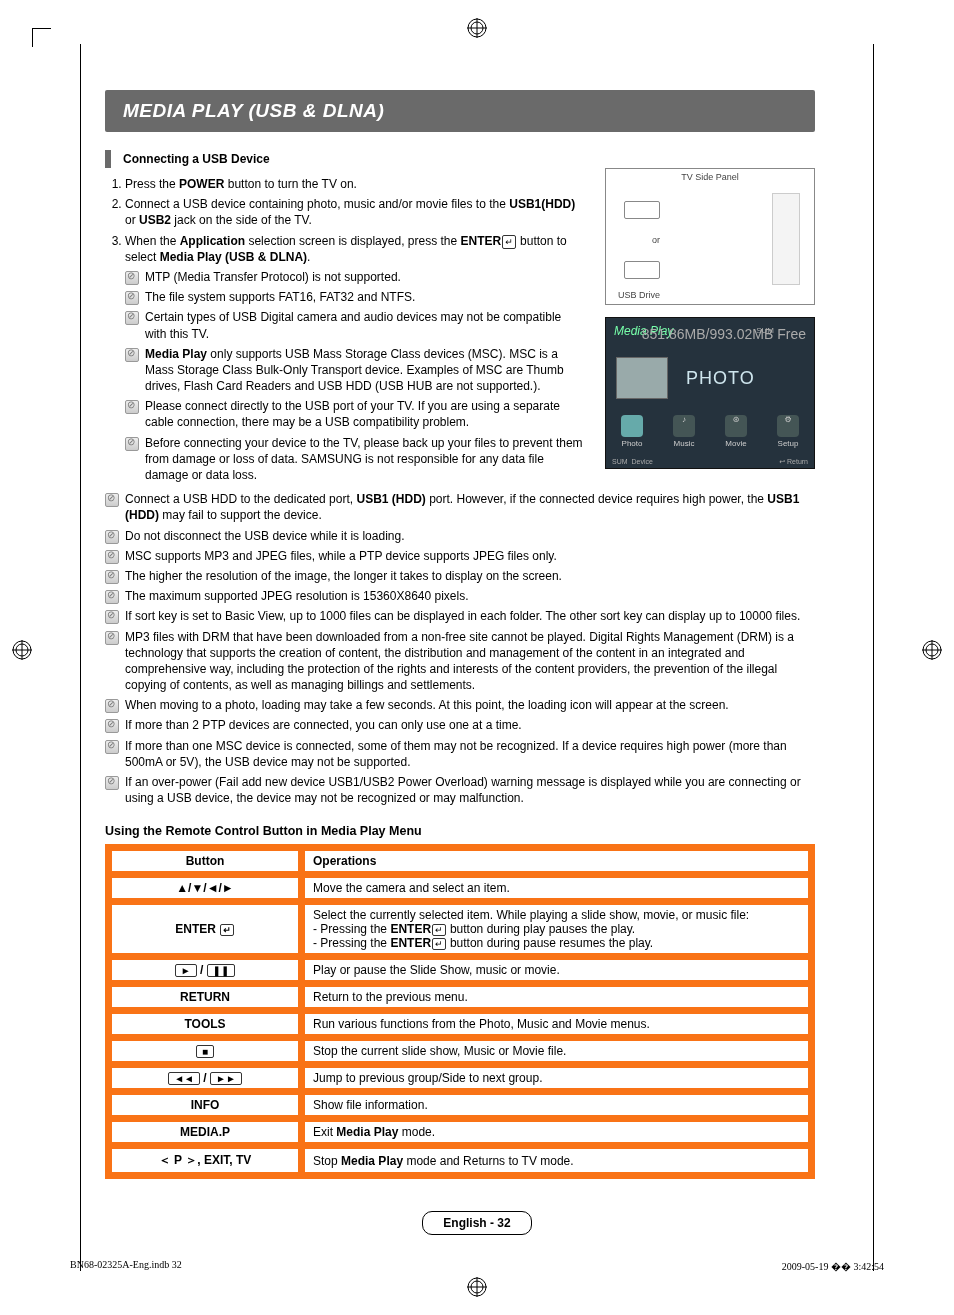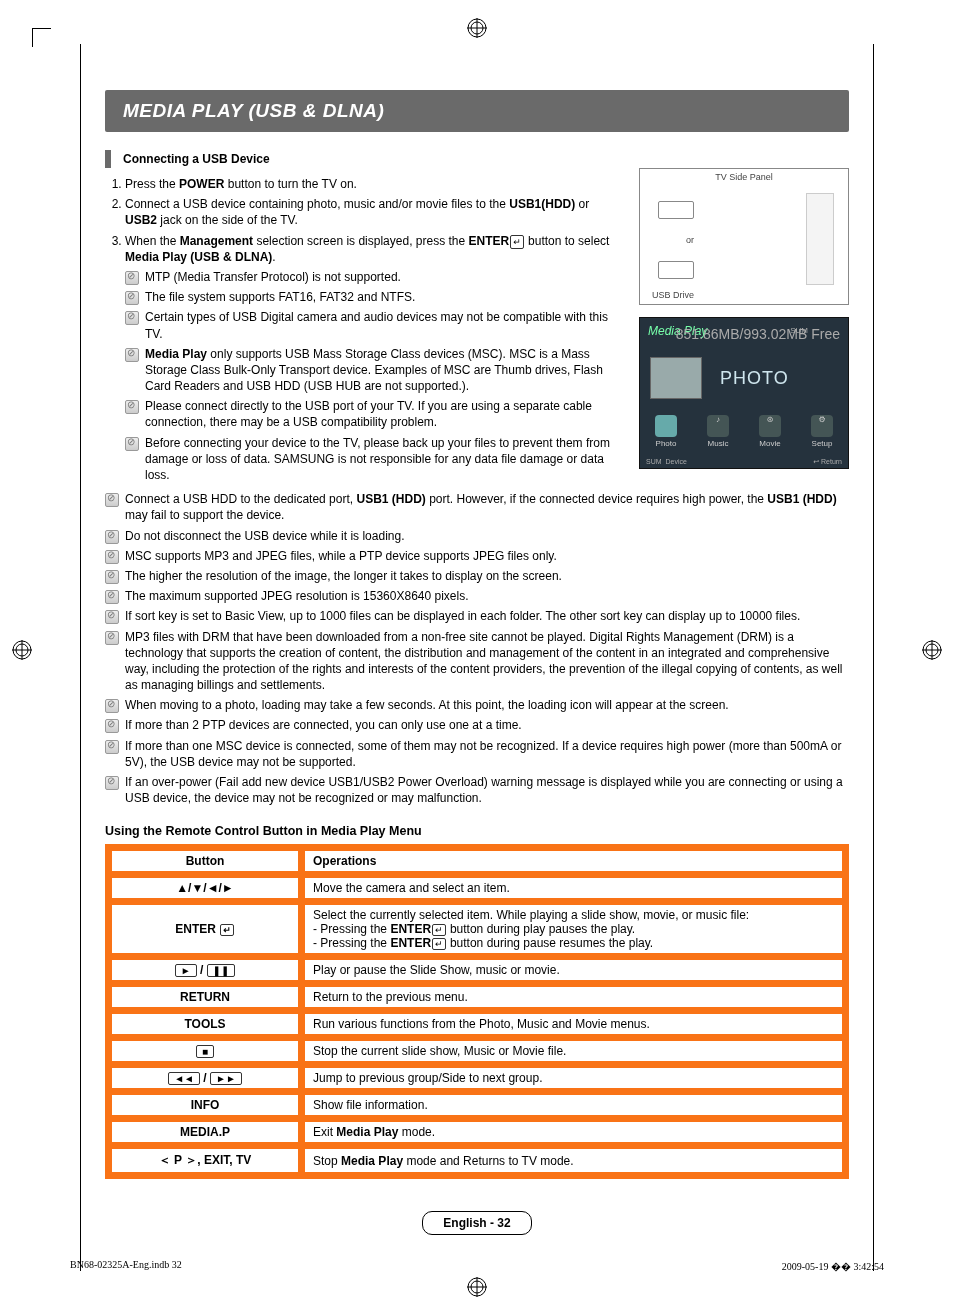--- a/index.html
+++ b/index.html
@@ -8,21 +8,21 @@
     font-family: Arial, Helvetica, sans-serif;
     font-size:12px;
     color:#000;
     background:#fff;
   }
   .page {
     width:954px;
     height:1315px;
     position:relative;
     box-sizing:border-box;
-    padding:40px 65px 30px 65px;
+    padding:40px 99px 30px 65px;
   }
   .regmark { position:absolute; top:18px; left:50%; transform:translateX(-50%);}
   .regmark svg, .regmark-left svg, .regmark-right svg { display:block; }
   .regmark-left { position:absolute; left:12px; top:640px;}
   .regmark-right { position:absolute; right:12px; top:640px;}
   .crop-tl { position:absolute; top:28px; left:32px; width:18px; height:18px; border-left:1px solid #000; border-top:1px solid #000;}
   .inner-cut-left { position:absolute; top:44px; bottom:44px; left:80px; border-left:1px solid #000; width:0;}
   .inner-cut-right { position:absolute; top:44px; bottom:44px; right:80px; border-right:1px solid #000; width:0;}
 
   .content { margin:50px 40px 0 40px; }
@@ -163,21 +163,21 @@
     <div class="body-row">
       <div class="text-col">
         <ol class="steps">
           <li>
             <span>Press the </span><b>POWER</b><span> button to turn the TV on.</span>
           </li>
           <li>
             <span>Connect a USB device containing photo, music and/or movie files to the </span><b>USB1(HDD)</b><span> or </span><b>USB2</b><span> jack on the side of the TV.</span>
           </li>
           <li>
-            <span>When the </span><b>Management</b><span> selection screen is displayed, press the </span><b>ENTER</b><span class="enter-glyph">↵</span><span> button to select </span><b>Media Play (USB &amp; DLNA)</b><span>.</span>
+            <span>When the </span><b>Application</b><span> selection screen is displayed, press the </span><b>ENTER</b><span class="enter-glyph">↵</span><span> button to select </span><b>Media Play (USB &amp; DLNA)</b><span>.</span>
             <ul class="notes">
               <li>MTP (Media Transfer Protocol) is not supported.</li>
               <li>The file system supports FAT16, FAT32 and NTFS.</li>
               <li>Certain types of USB Digital camera and audio devices may not be compatible with this TV.</li>
               <li><b>Media Play</b><span> only supports USB Mass Storage Class devices (MSC). MSC is a Mass Storage Class Bulk-Only Transport device. Examples of MSC are Thumb drives, Flash Card Readers and USB HDD (USB HUB are not supported.).</span></li>
               <li>Please connect directly to the USB port of your TV. If you are using a separate cable connection, there may be a USB compatibility problem.</li>
               <li>Before connecting your device to the TV, please back up your files to prevent them from damage or loss of data. SAMSUNG is not responsible for any data file damage or data loss.</li>
             </ul>
           </li>
         </ol>

